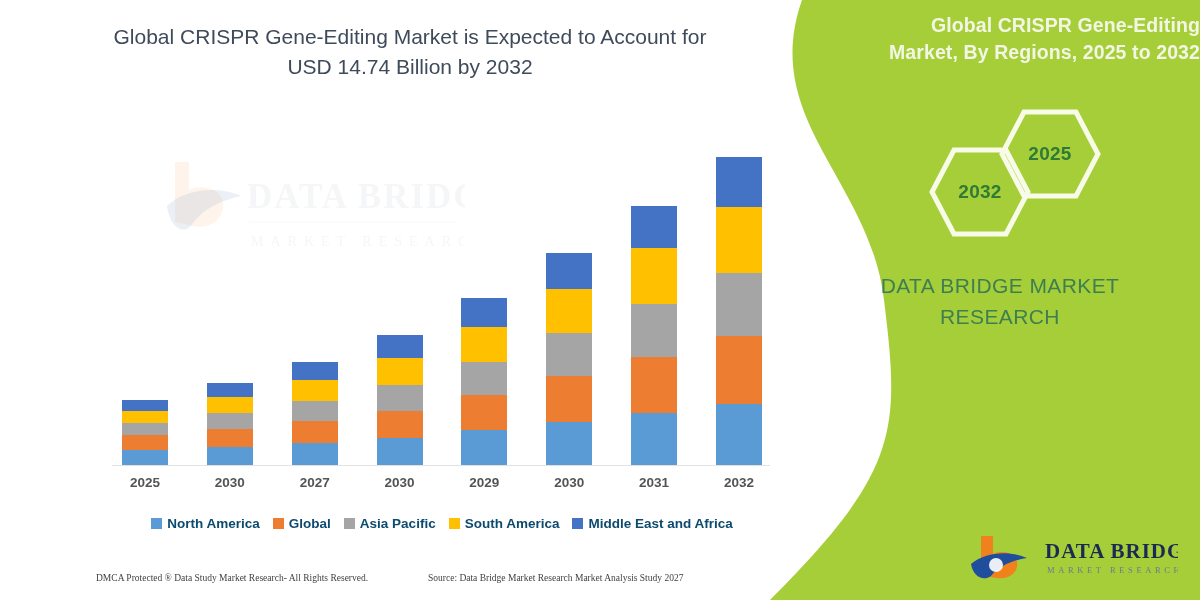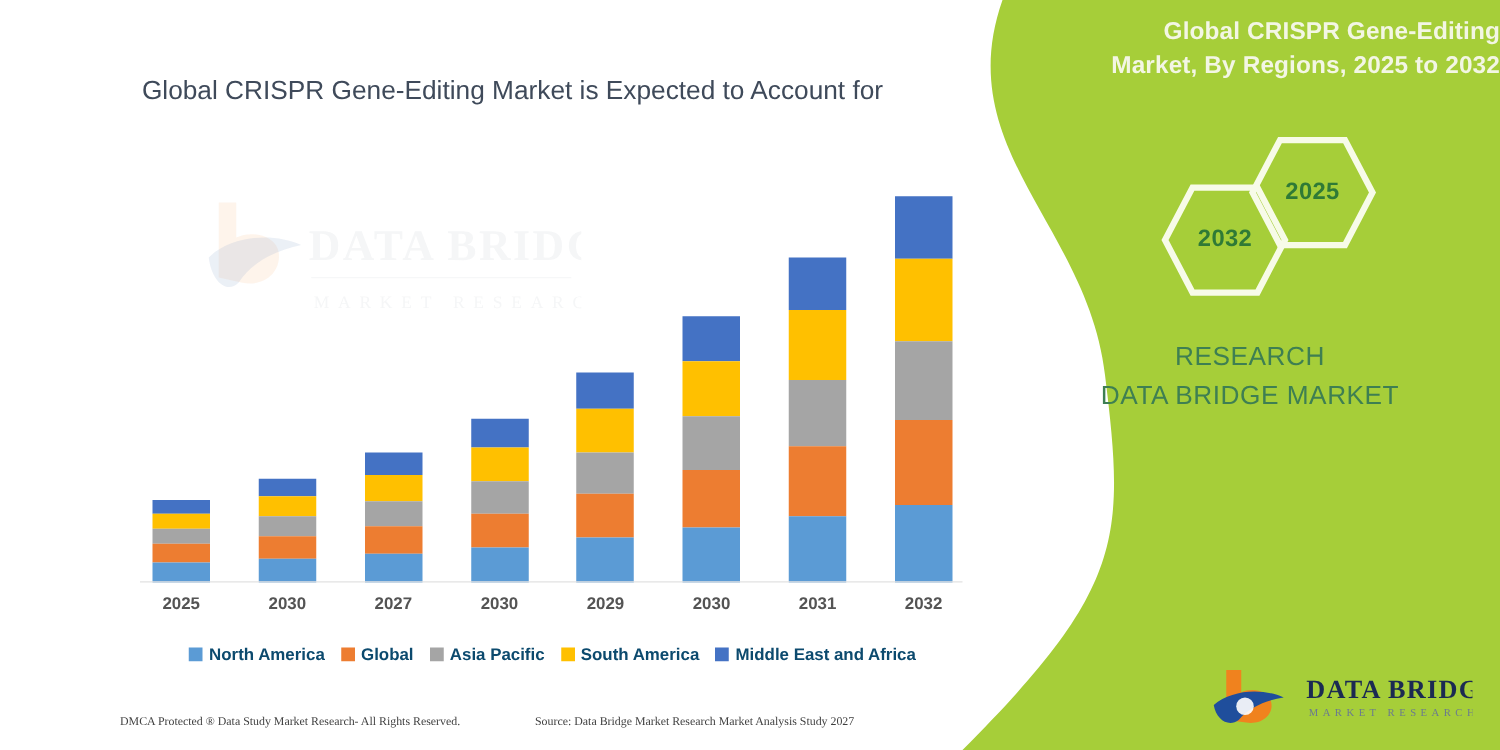--- a/index.html
+++ b/index.html
@@ -41,21 +41,21 @@
 
   
   .logo{position:absolute;right:22px;bottom:12px;width:215px;height:58px;}
   .logo svg{display:block;}
 
   
   .chart-title{
     position:absolute;top:22px;left:60px;width:700px;text-align:center;
     color:#3f4a5a;font-size:21px;line-height:30px;font-weight:500;
   }
-  .chart-title span{display:block;margin-top:36px;}
+  .chart-title span{display:block;}
 
   .watermark{
     position:absolute;left:165px;top:160px;width:300px;height:130px;opacity:.55;
   }
   .watermark svg{display:block;}
 
   .plot{
     position:absolute;left:112px;top:120px;width:660px;height:346px;
   }
   .axis-line{
@@ -120,37 +120,38 @@
       </div>
       <div class="hex hex-2025">
         <svg width="104" height="92" viewBox="0 0 104 92">
           <polygon points="26,4 78,4 100,46 78,88 26,88 4,46" fill="none" stroke="#f7fbe8" stroke-width="5"></polygon>
         </svg>
         <div class="hex-label">2025</div>
       </div>
     </div>
 
     <div class="panel-brand">
+      <span>DATA BRIDGE MARKET</span>
       <span>RESEARCH</span>
-      <span>DATA BRIDGE MARKET</span>
     </div>
   </div>
 
   <div class="logo">
     <svg width="215" height="58" viewBox="0 0 215 58">
       <path d="M18 6 L30 6 L30 24 C38 20 52 22 54 32 C56 42 46 50 34 48 L18 46 Z" fill="#f0821e"></path>
       <path d="M8 34 C22 22 46 20 64 28 C50 30 36 36 28 46 C20 52 10 46 8 34 Z" fill="#1f4e9c"></path>
       <circle cx="33" cy="35" r="7" fill="#ffffff" opacity="0.9"></circle>
       <text x="82" y="28" font-family="Liberation Serif, serif" font-size="21" font-weight="bold" fill="#1b2a52" letter-spacing="1">DATA BRIDGE</text>
       <text x="84" y="43" font-family="Liberation Serif, serif" font-size="8.5" fill="#6b7a8f" letter-spacing="3.6">MARKET RESEARCH</text>
     </svg>
   </div>
 
   <div class="chart-title">
     <span>Global CRISPR Gene-Editing Market is Expected to Account for</span>
+    <span>USD 14.74 Billion by 2032</span>
   </div>
 
   <div class="watermark">
     <svg width="300" height="130" viewBox="0 0 300 130">
       <path d="M10 2 L24 2 L24 30 C36 24 56 28 58 42 C60 58 46 70 28 66 L10 62 Z" fill="#f0821e" opacity="0.16"></path>
       <path d="M2 46 C20 28 54 26 76 36 C56 40 36 50 26 66 C16 76 4 64 2 46 Z" fill="#1f4e9c" opacity="0.16"></path>
       <text x="82" y="48" font-family="Liberation Serif, serif" font-size="35" font-weight="bold" fill="#9aa3ad" opacity="0.18" letter-spacing="2">DATA BRIDGE</text>
       <line x1="84" y1="62" x2="292" y2="62" stroke="#9aa3ad" stroke-width="1" opacity="0.16"></line>
       <text x="86" y="86" font-family="Liberation Serif, serif" font-size="14" fill="#9aa3ad" opacity="0.18" letter-spacing="7">MARKET RESEARCH</text>
     </svg>

